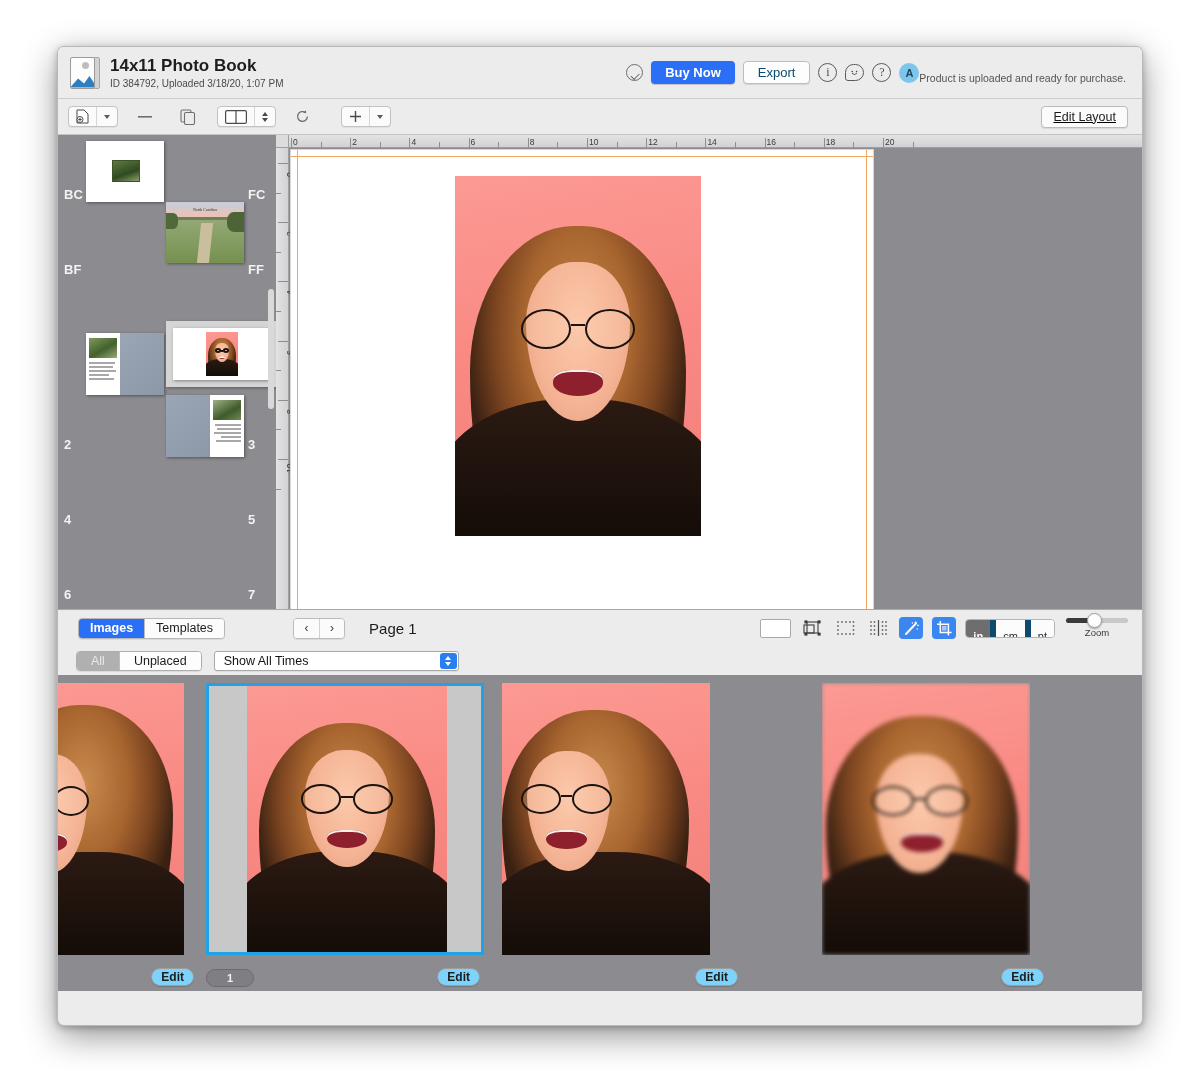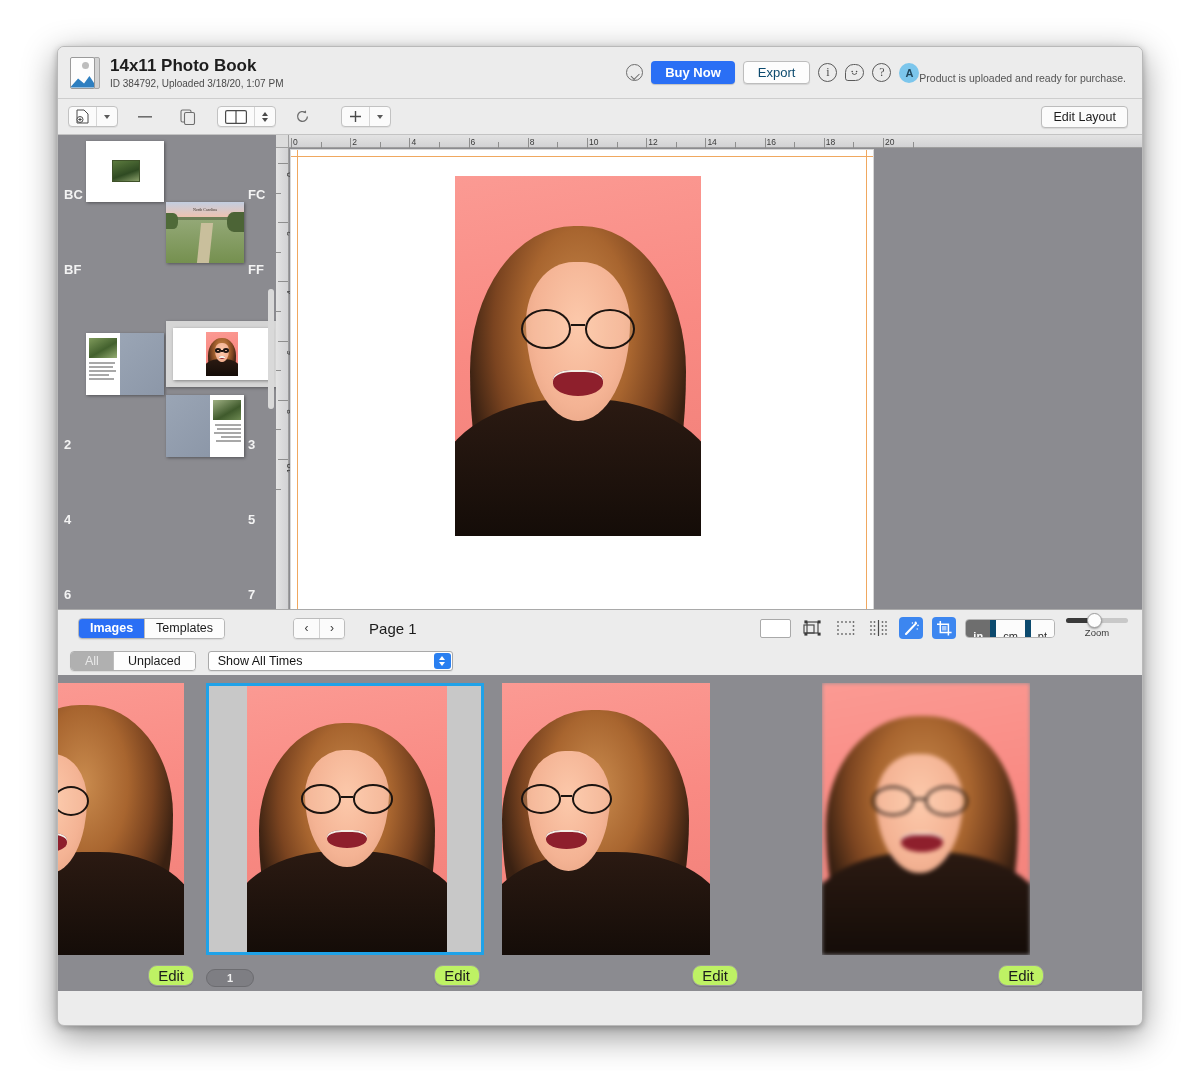--- a/index.html
+++ b/index.html
@@ -116,20 +116,21 @@
     font-weight: bold;
   }
   .hdr-status { font-size: 10.5px; color: #545454; margin-top: 5px; }
 
   
   #toolbar {
     height: 36px; background: #ececec;
     border-bottom: 1px solid #c3c3c3;
     display: flex; align-items: center; padding: 0 14px 0 10px;
     gap: 0px;
+    text-decoration: underline;
   }
   .tb-group {
     display: flex; align-items: center;
     background: #fbfbfb; border: 1px solid #c2c2c2; border-radius: 4px;
     height: 21px; box-shadow: 0 1px 0 rgba(0,0,0,0.05);
   }
   .tb-seg { padding: 0 7px; display:flex; align-items:center; height:100%; }
   .tb-seg + .tb-seg { border-left: 1px solid #d6d6d6; }
   .tb-plain {
     display:flex; align-items:center; justify-content:center;
@@ -245,21 +246,21 @@
     background:#8e1f2c; border-radius:40% 40% 55% 55%;
     box-shadow: inset 0 2px 0 #f2efe6;
   }
   .blurme { filter: blur(2.2px); }
   .tiny { filter: blur(0.4px); }
 
   
   #bottompanel { height: 66px; background: #ececec; border-top: 1px solid #a9a9a9;
                  position: relative; }
   #bp-row1 { height: 36px; display:flex; align-items:center; padding: 0 14px 0 20px; }
-  #bp-row2 { height: 29px; display:flex; align-items:center; padding: 0 14px 0 12px; }
+  #bp-row2 { height: 29px; display:flex; align-items:center; padding: 0 14px 0 18px; }
 
   .seg-ctl { display:flex; border:1px solid #b7b7b7; border-radius:4px; overflow:hidden;
              height:21px; box-shadow:0 1px 1px rgba(0,0,0,0.08); }
   .seg-ctl .s { padding:0 11px; font-size:12.5px; display:flex; align-items:center;
                 background:#fcfcfc; color:#1c1c1c; }
   .seg-ctl .s + .s { border-left:1px solid #bcbcbc; }
   .seg-ctl .s.on { background:#2a6ff5; color:#fff; font-weight:bold; }
 
   .navbtns { display:flex; border:1px solid #bcbcbc; border-radius:4px; overflow:hidden;
              height:21px; margin-left:68px; box-shadow:0 1px 1px rgba(0,0,0,0.08); }
@@ -313,23 +314,23 @@
   .combo .arrows i.dn { border-top:4px solid #fff; }
 
   
   #filmstrip {
     height: 316px; background: #8b8b90; display:flex; align-items:stretch;
     position: relative; overflow: hidden;
   }
   .cell { position:relative; flex:none; }
   .imgbox { position:absolute; overflow:hidden; }
   .editbtn {
-    position:absolute; bottom:5px; font-size:15px; color:#1c1c1c;
-    background:#bef264; border:1px solid #9d9d9d; border-radius:9px;
-    padding:1px 9px; box-shadow:0 1px 1px rgba(0,0,0,0.15);
+    position:absolute; bottom:5px; font-size:12px; color:#1c1c1c;
+    background:#7dd3fc; border:1px solid #9d9d9d; border-radius:9px;
+    padding:1px 9px; box-shadow:0 1px 1px rgba(0,0,0,0.15);font-weight:bold;
   }
   .usebadge {
     position:absolute; bottom:4px; left:6px; font-size:11px; font-weight:bold;
     color:#f0f0f0; background:#7e7e83; border-radius:9px;
     padding:2px 20px; border:1px solid #6c6c70;
   }
   .selcell {
     position:absolute; border:3px solid #1fa2e8; background:#c8c8c8;
   }
   .mini-photo { position:absolute; }

